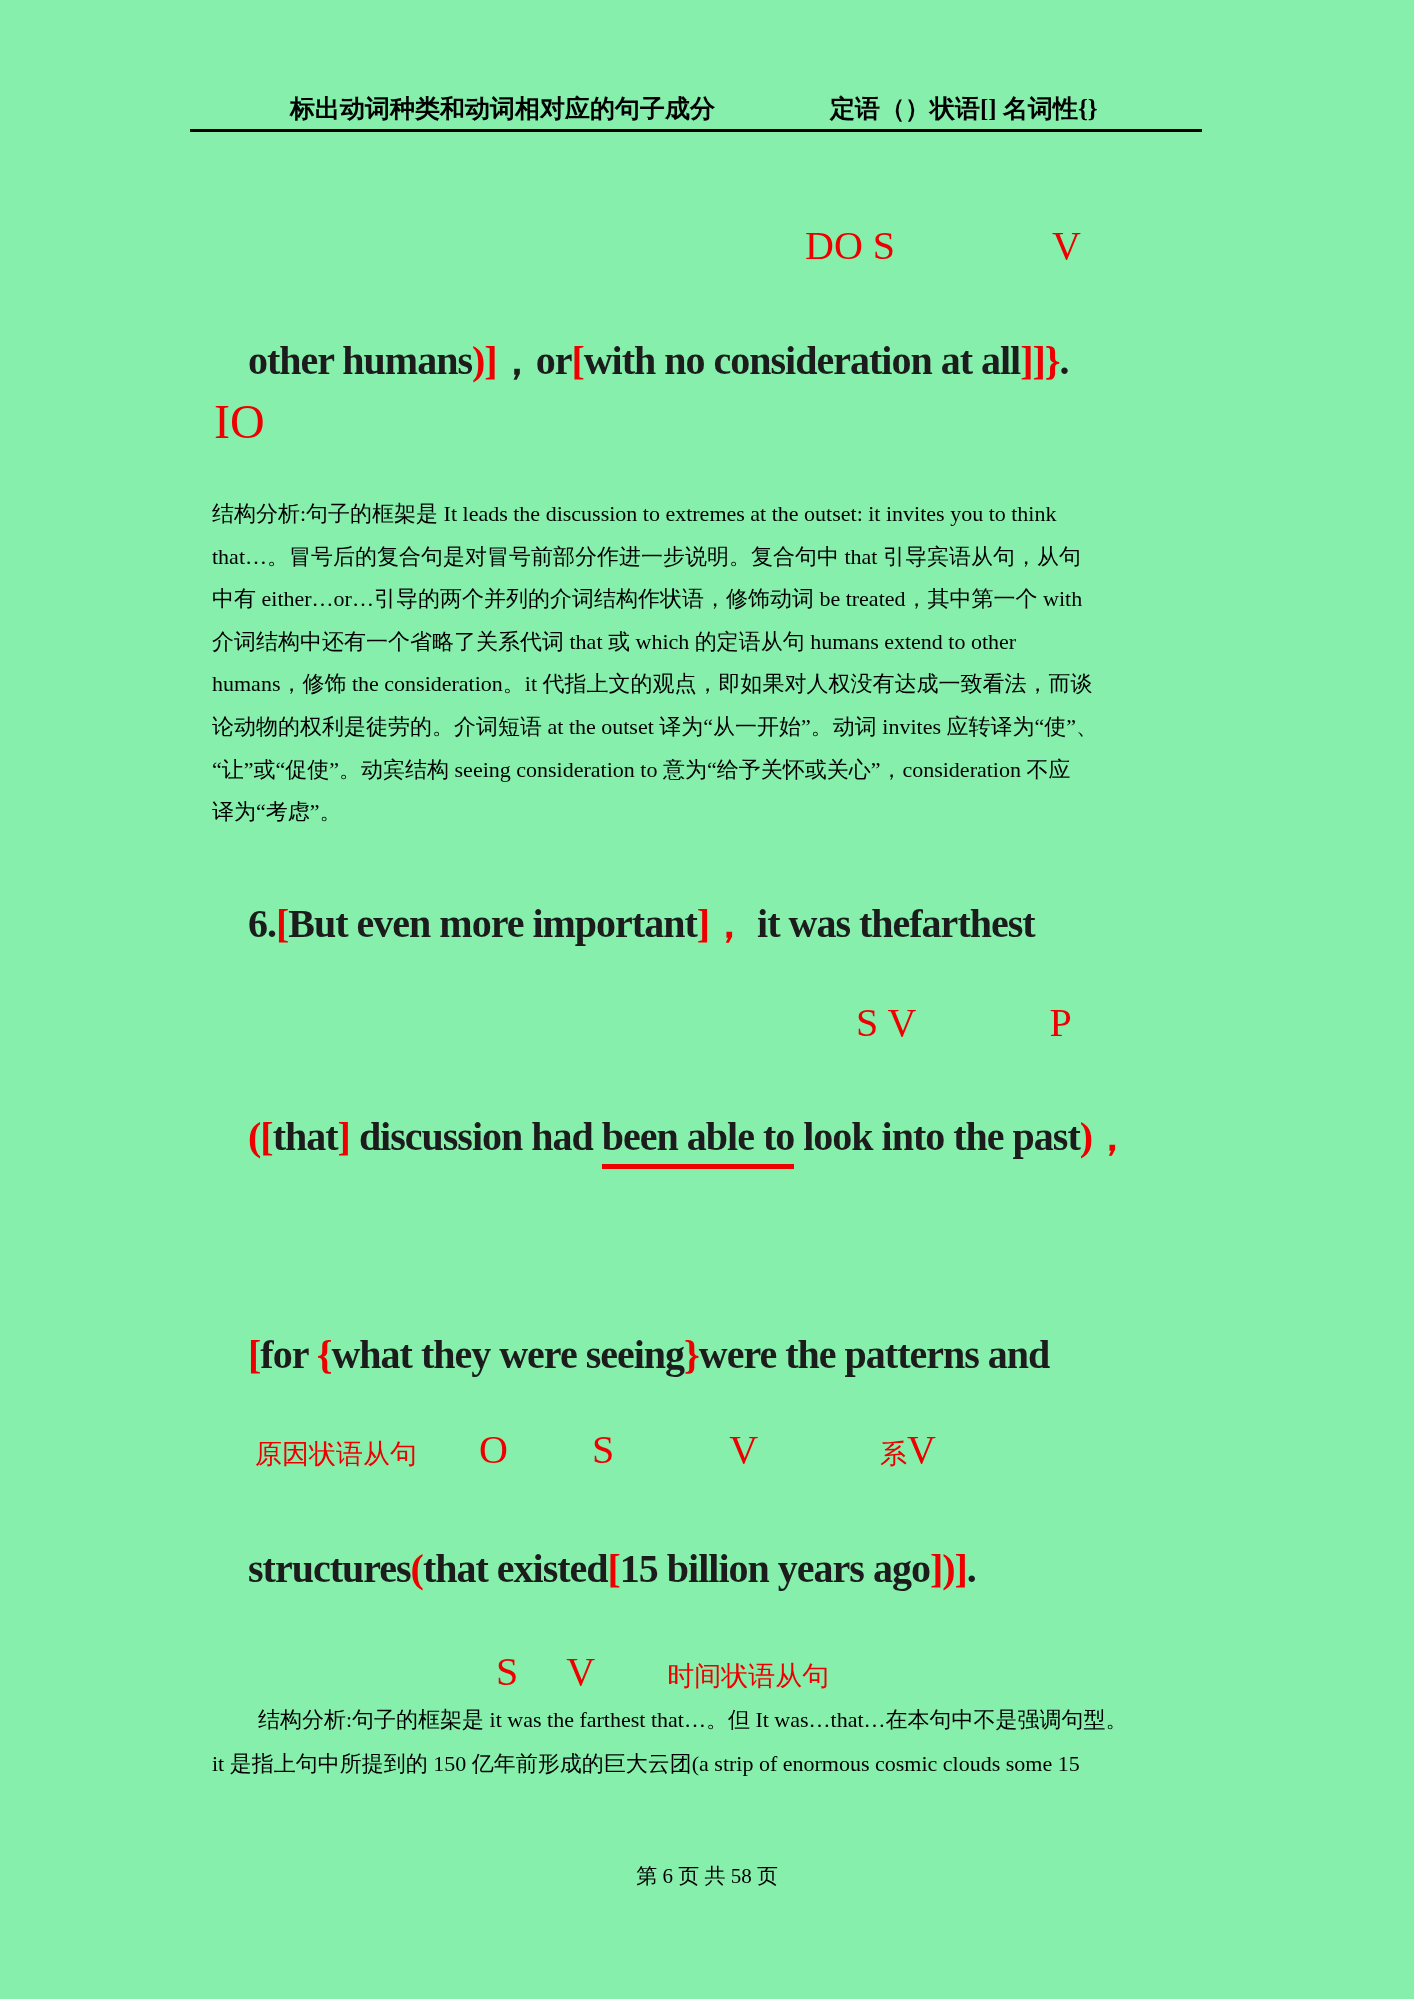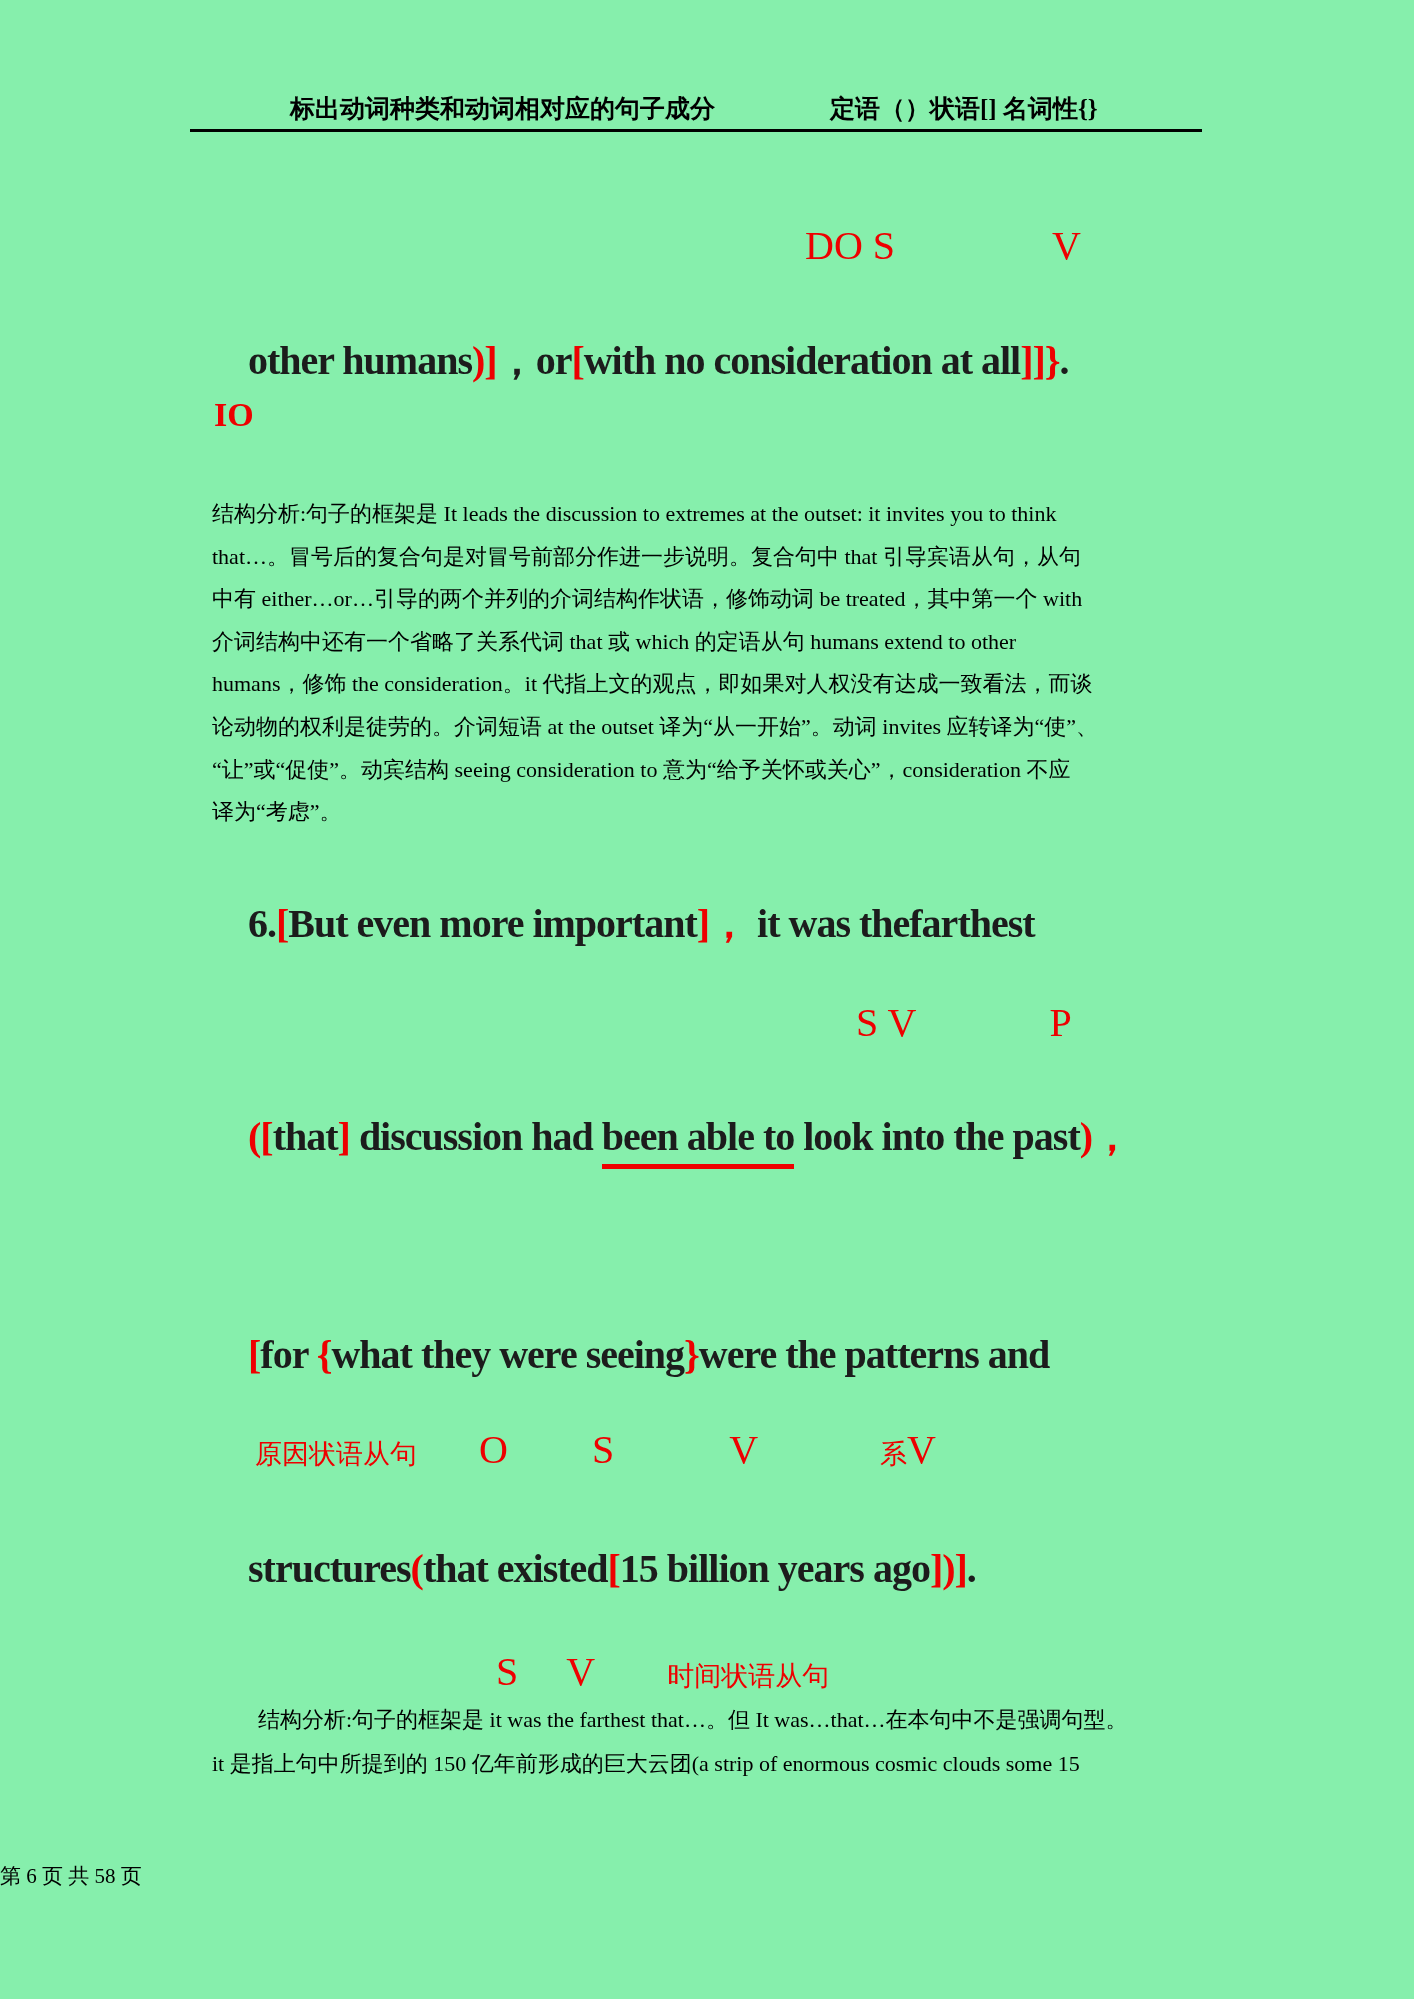--- a/index.html
+++ b/index.html
@@ -14,40 +14,40 @@
   .lbl { color:var(--red); font-size:40px; line-height:1; white-space:pre; }
   .lbl .cn { font-size:27px; }
   .bold-line {
     font-weight:bold; font-size:40px; line-height:1.15; color:var(--ink);
     white-space:pre; letter-spacing:-1px;
   }
   .red { color:var(--red); }
   .u-red { border-bottom:5px solid var(--red); padding-bottom:5px; }
   .para { font-size:22px; color:#000; }
   .para .ln { height:42.6px; white-space:pre; }
-  .footer { font-size:21px; color:#000; white-space:pre; }
+  .footer { font-size:21px; color:#000; text-align:center; white-space:pre; }
 </style>
 </head>
 <body>
 
 <div class="page">
 
   <div class="abs hdr" style="left:290px; top:92px;">标出动词种类和动词相对应的句子成分</div>
   <div class="abs hdr" style="left:830px; top:92px;">定语（）状语[] 名词性{}</div>
   <div class="abs rule" style="left:190px; top:129px; width:1012px; height:3px;"></div>
 
   <div class="abs lbl" style="left:765px; top:186px;">
     <span>DO S</span><span style="margin-left:157px;">V</span>
   </div>
 
   <div class="abs bold-line" style="left:212px; top:292px;">
     <span>other humans</span><span class="red">)]</span><span>，</span><span>or</span><span class="red">[</span><span>with no consideration at all</span><span class="red">]]}</span><span>.</span>
   </div>
 
-  <div class="abs lbl" style="left:214px; top:398px; font-size:34px;font-weight:bold;">IO</div>
+  <div class="abs lbl" style="left:214px; top:398px; font-size:48px;">IO</div>
 
   <div class="abs para" style="left:212px; top:499px; width:1000px;">
     <div class="ln">结构分析:句子的框架是 It leads the discussion to extremes at the outset: it invites you to think</div>
     <div class="ln">that…。冒号后的复合句是对冒号前部分作进一步说明。复合句中 that 引导宾语从句，从句</div>
     <div class="ln">中有 either…or…引导的两个并列的介词结构作状语，修饰动词 be treated，其中第一个 with</div>
     <div class="ln">介词结构中还有一个省略了关系代词 that 或 which 的定语从句 humans extend to other</div>
     <div class="ln">humans，修饰 the consideration。it 代指上文的观点，即如果对人权没有达成一致看法，而谈</div>
     <div class="ln">论动物的权利是徒劳的。介词短语 at the outset 译为“从一开始”。动词 invites 应转译为“使”、</div>
     <div class="ln">“让”或“促使”。动宾结构 seeing consideration to 意为“给予关怀或关心”，consideration 不应</div>
     <div class="ln">译为“考虑”。</div>

